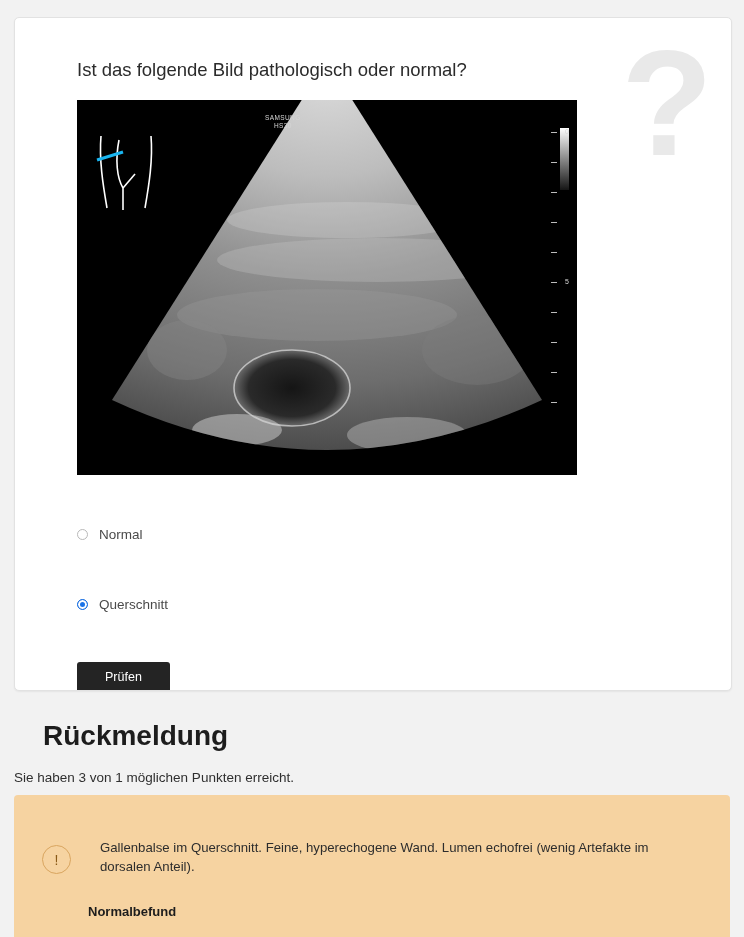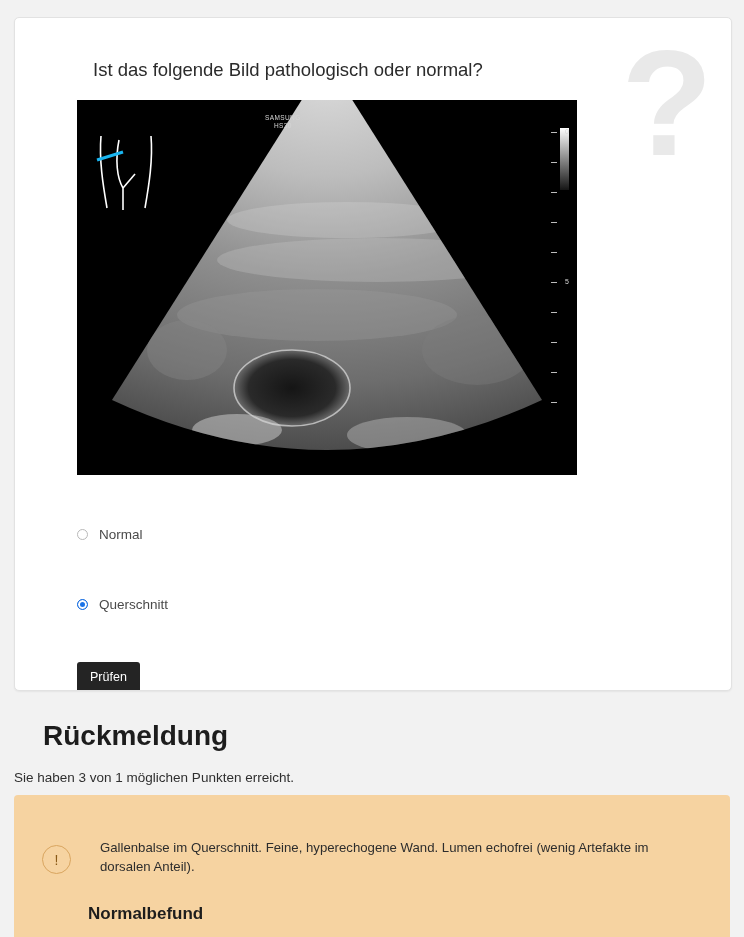--- a/index.html
+++ b/index.html
@@ -50,21 +50,21 @@
 
   .quiz-inner {
     position: relative;
     z-index: 1;
     padding: 40px 0 0 62px;
   }
 
   .question-text {
     font-size: 18.5px;
     color: #2b2b2b;
-    margin: 0 0 18px 16px;
+    margin: 0 0 18px 0;
     font-weight: normal;
     line-height: 24px;
   }
 
   
   .us-image {
     position: relative;
     width: 500px;
     height: 375px;
     background: #000;
@@ -154,21 +154,21 @@
     color: #4a4a4a;
   }
 
   
   .submit-btn {
     margin-top: 44px;
     display: inline-block;
     background: #242424;
     color: #ffffff;
     font-size: 12.5px;
-    padding: 8px 13px;
+    padding: 8px 28px;
     border: none;
     border-radius: 3px;
     cursor: pointer;
     font-family: "Liberation Sans", sans-serif;
   }
 
   
   .feedback-title {
     position: absolute;
     left: 31px;
@@ -218,21 +218,21 @@
     top: 31px;
     width: 620px;
   }
   .alert-text {
     font-size: 13.2px;
     color: #2d2d2d;
     line-height: 19px;
     margin: 12px;
   }
   .alert-strong {
-    font-size: 17px;
+    font-size: 13px;
     color: #1d1d1d;
     font-weight: bold;
     margin: 28px 0 0 0;
   }
 </style>
 </head>
 <body>
 
 <div class="page">
 

